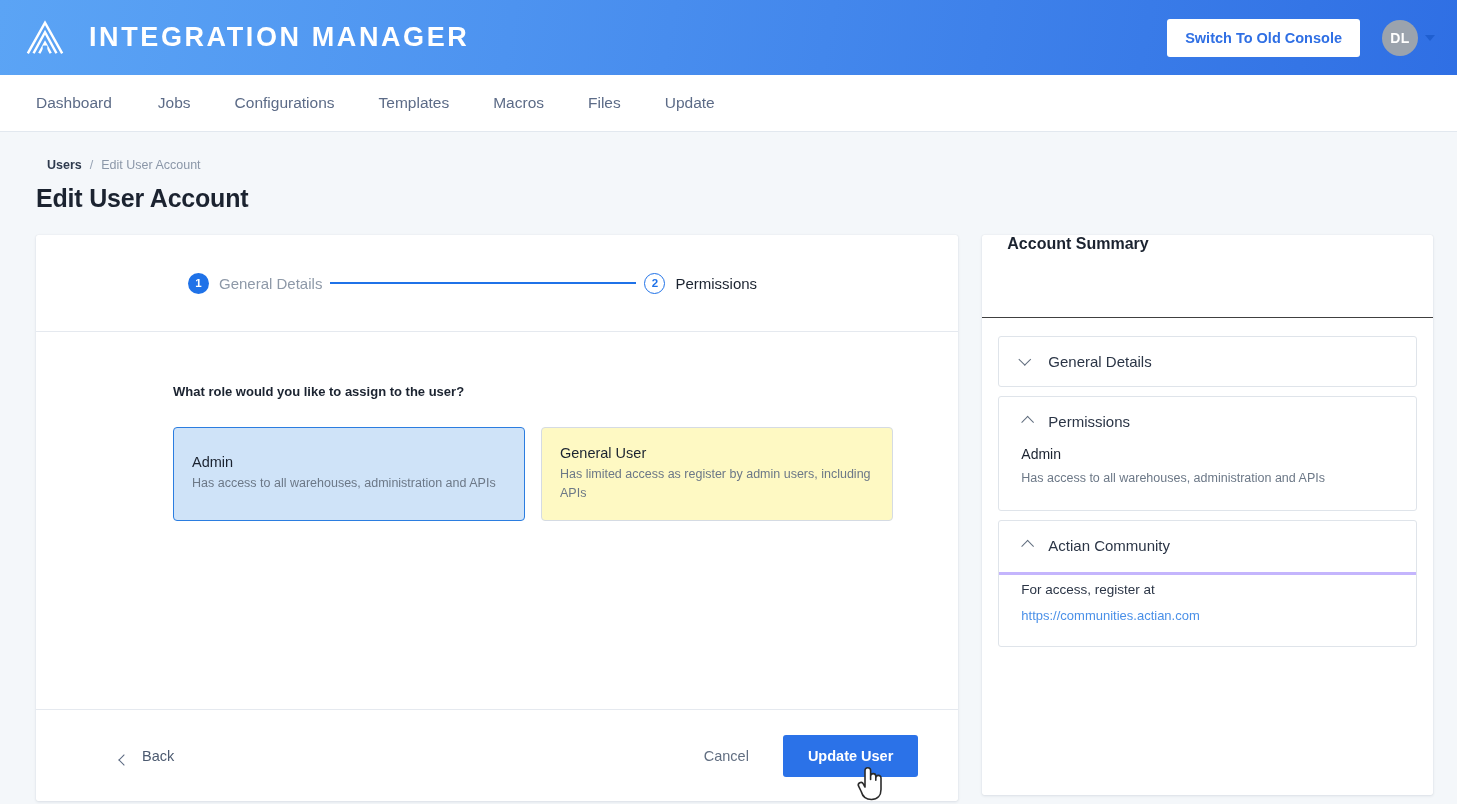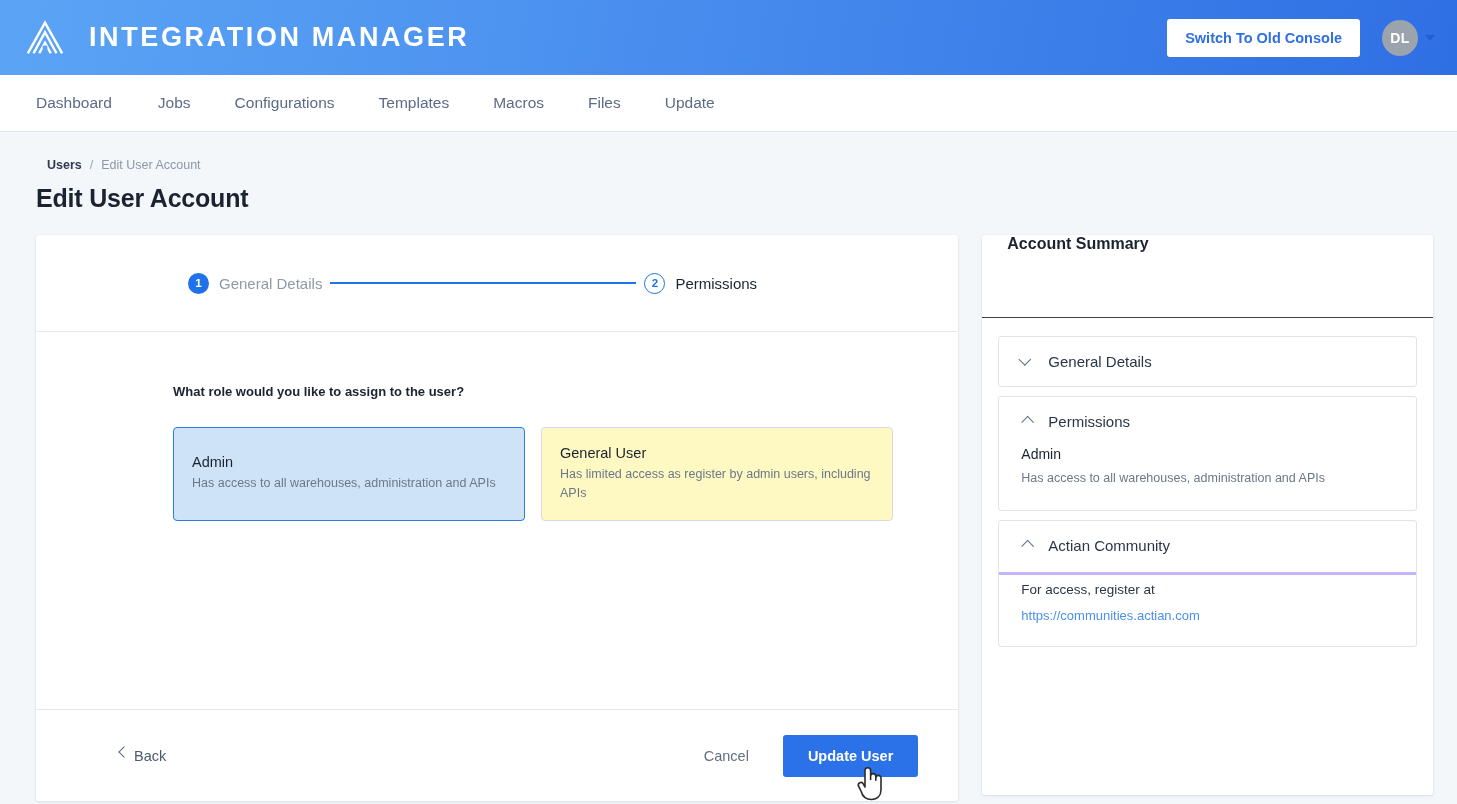--- a/index.html
+++ b/index.html
@@ -163,21 +163,21 @@
   .role-name { font-size: 14.5px; color: #1b2330; margin-bottom: 4px; }
   .role-desc { font-size: 12.5px; color: #6c7887; line-height: 1.5; }
 
   .wizard-footer {
     height: 92px;
     border-top: 1px solid #e5e9ef;
     display: flex; align-items: center;
     padding: 0 40px 0 84px;
   }
   .back-btn {
-    display: flex; align-items: flex-start; gap: 6px;
+    display: flex; align-items: flex-end; gap: 14px;
     color: #4c5a70; font-size: 14.5px; cursor: pointer;
     background: none; border: none; font-family: inherit;
   }
   .chev-left {
     width: 8px; height: 8px;
     border-left: 1.6px solid #5a6880;
     border-bottom: 1.6px solid #5a6880;
     transform: rotate(45deg);
     display: inline-block;
   }

